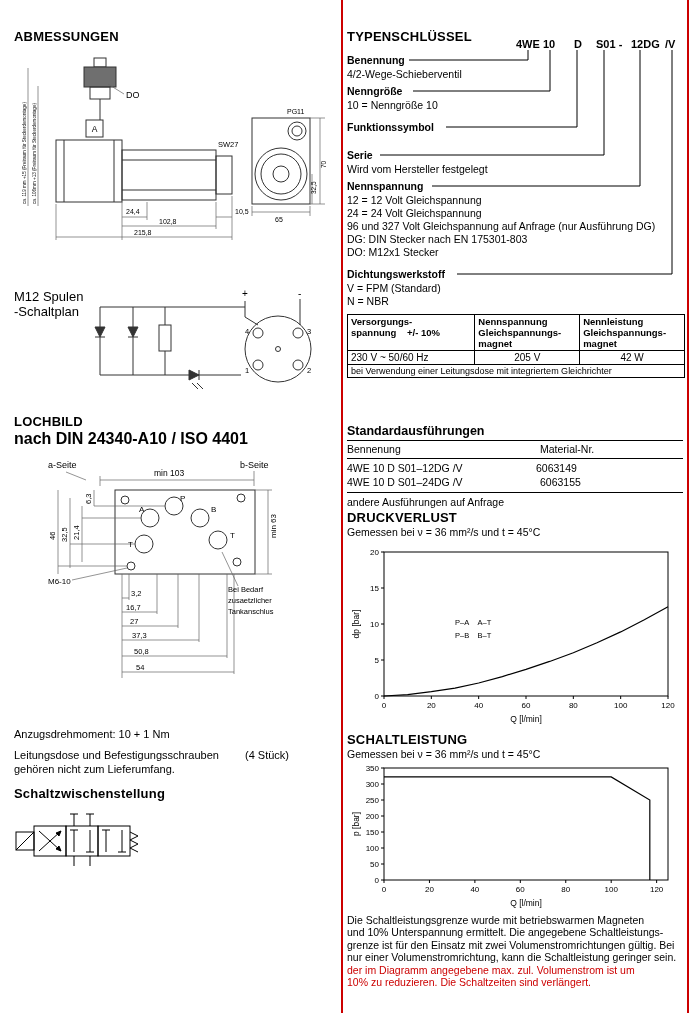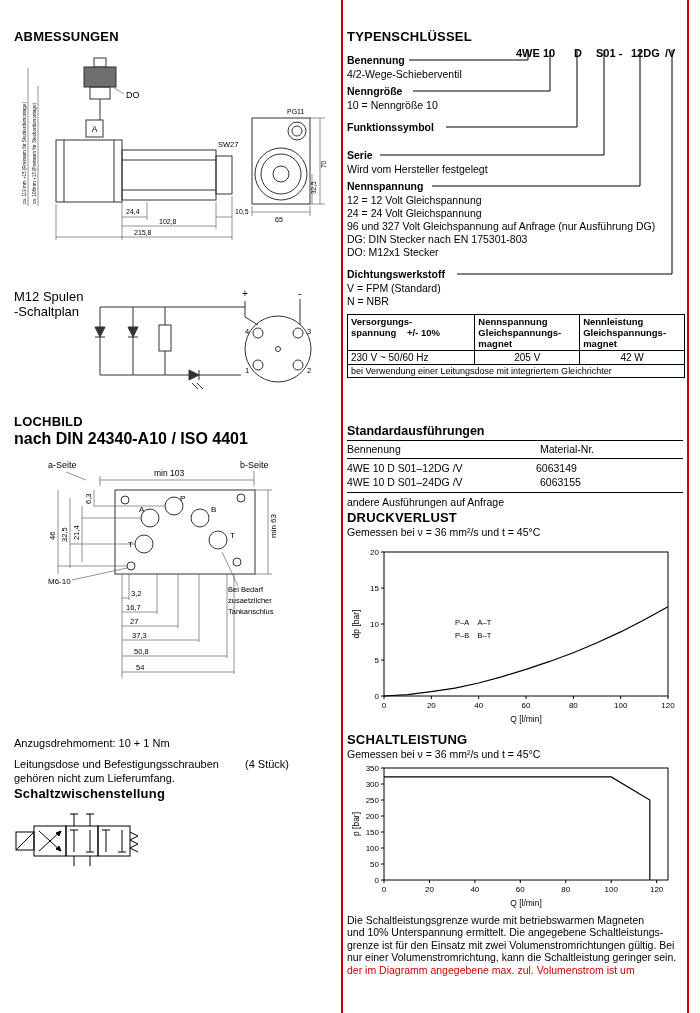--- a/index.html
+++ b/index.html
@@ -4,21 +4,21 @@
 <style>
   * { margin:0; padding:0; box-sizing:border-box; }
   html,body { background:#ffffff; }
   body { font-family:"Liberation Sans", sans-serif; color:#000; }
   .page { position:relative; width:700px; height:1013px; background:#fff; overflow:hidden; }
   .abs { position:absolute; }
   .h1 { font-size:13px; font-weight:bold; letter-spacing:0.2px; }
   .h2 { font-size:12.5px; font-weight:bold; }
   .t13 { font-size:13px; }
   .t12 { font-size:16px;font-weight:bold; }
-  .t11 { font-size:11px;margin-top:9px; }
+  .t11 { font-size:11px; }
   .t10 { font-size:10.5px; }
   .bold { font-weight:bold; }
   .red { color:#cc0000; }
   .vline { position:absolute; top:0; width:2px; height:1013px; background:#cc0000; }
   .hrule { position:absolute; height:1px; background:#000; }
   svg text { font-family:"Liberation Sans", sans-serif; fill:#000; }
   table.vtable { border-collapse:collapse; }
   table.vtable th, table.vtable td { border:1px solid #000; padding:1px 3px; vertical-align:top; }
   table.vtable th { font-size:9.5px; font-weight:bold; text-align:left; }
   table.vtable td { font-size:10px; }
@@ -414,15 +414,16 @@
       <text x="9" y="64" text-anchor="middle" font-size="8.5" transform="rotate(-90 9 64)">p [bar]</text>
       <polyline points="34,16.959999999999994 261.20000000000005,16.959999999999994 299.824,40 299.824,120" fill="none" stroke="#000" stroke-width="1.2"></polyline>
     </svg>
 
   <div class="abs footer-block" style="left:347px;top:914px;width:342px">
     <div>Die Schaltleistungsgrenze wurde mit betriebswarmen Magneten</div>
     <div>und 10% Unterspannung ermittelt. Die angegebene Schaltleistungs-</div>
     <div>grenze ist für den Einsatz mit zwei Volumenstromrichtungen gültig. Bei</div>
     <div>nur einer Volumenstromrichtung, kann die Schaltleistung geringer sein.</div>
     <div class="red">der im Diagramm angegebene max. zul. Volumenstrom ist um</div>
+    <div class="red">10% zu reduzieren. Die Schaltzeiten sind verlängert.</div>
   </div>
 
 </div>
 
 </body></html>

